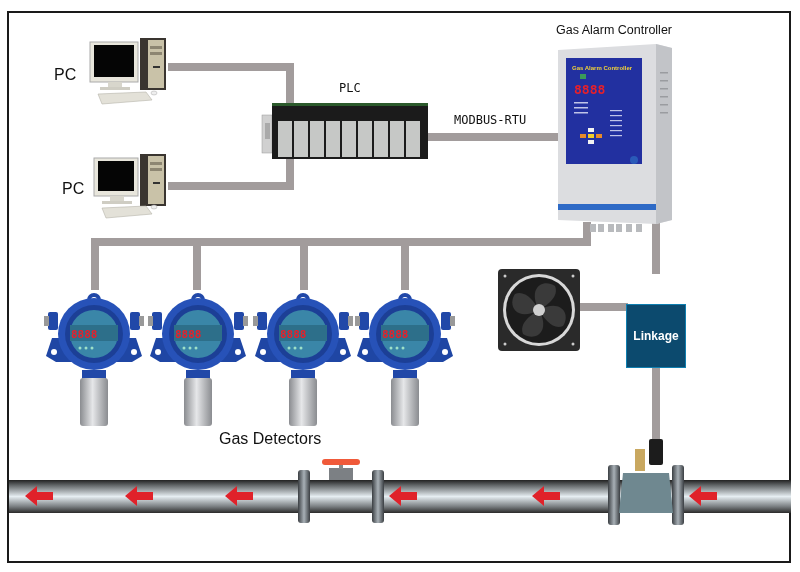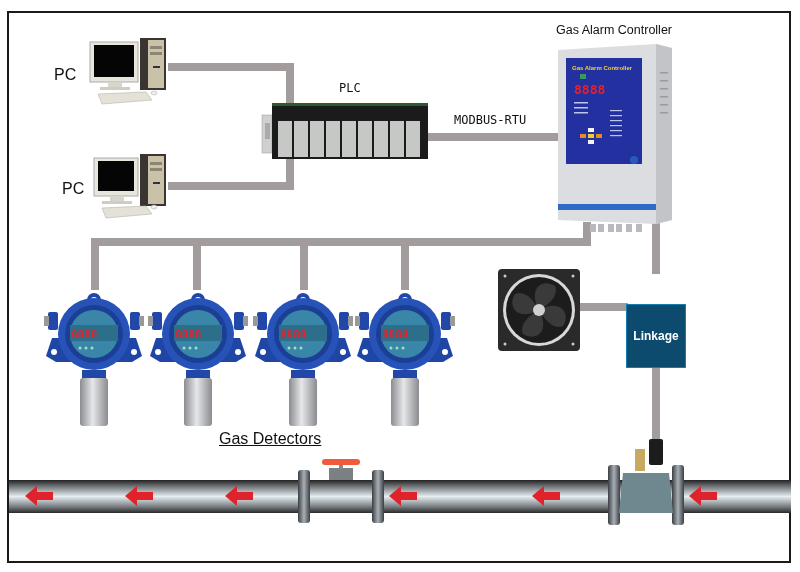--- a/index.html
+++ b/index.html
@@ -188,21 +188,21 @@
       <rect x="26" y="35" width="48" height="16" fill="#2d6f8a"></rect>
       <circle cx="36" cy="58" r="1.5" fill="#9de0c8"></circle>
         <circle cx="42" cy="58" r="1.5" fill="#9de0c8"></circle>
         <circle cx="48" cy="58" r="1.5" fill="#9de0c8"></circle>
       <rect x="38" y="80" width="24" height="10" fill="#2148a8"></rect>
       <rect x="36" y="88" width="28" height="48" rx="3" fill="url(#can)"></rect>
     </g>
   </defs>
 </svg>
 
-<div class="lbl lbl-sans" style="left:219px;top:430px;text-decoration:underline;">Gas Detectors</div>
+<div class="lbl lbl-sans" style="left:219px;top:430px;">Gas Detectors</div>
 
 <svg style="left:9px;top:455px;" width="782" height="70" viewBox="0 0 782 70">
   <defs>
     <linearGradient id="pipe" x1="0" x2="0" y1="0" y2="1">
       <stop offset="0" stop-color="#222"></stop>
         <stop offset="0.15" stop-color="#5e6264"></stop>
       <stop offset="0.5" stop-color="#e6eef2"></stop>
         <stop offset="0.8" stop-color="#7b8083"></stop>
       <stop offset="1" stop-color="#2a2a2a"></stop>
     </linearGradient>

